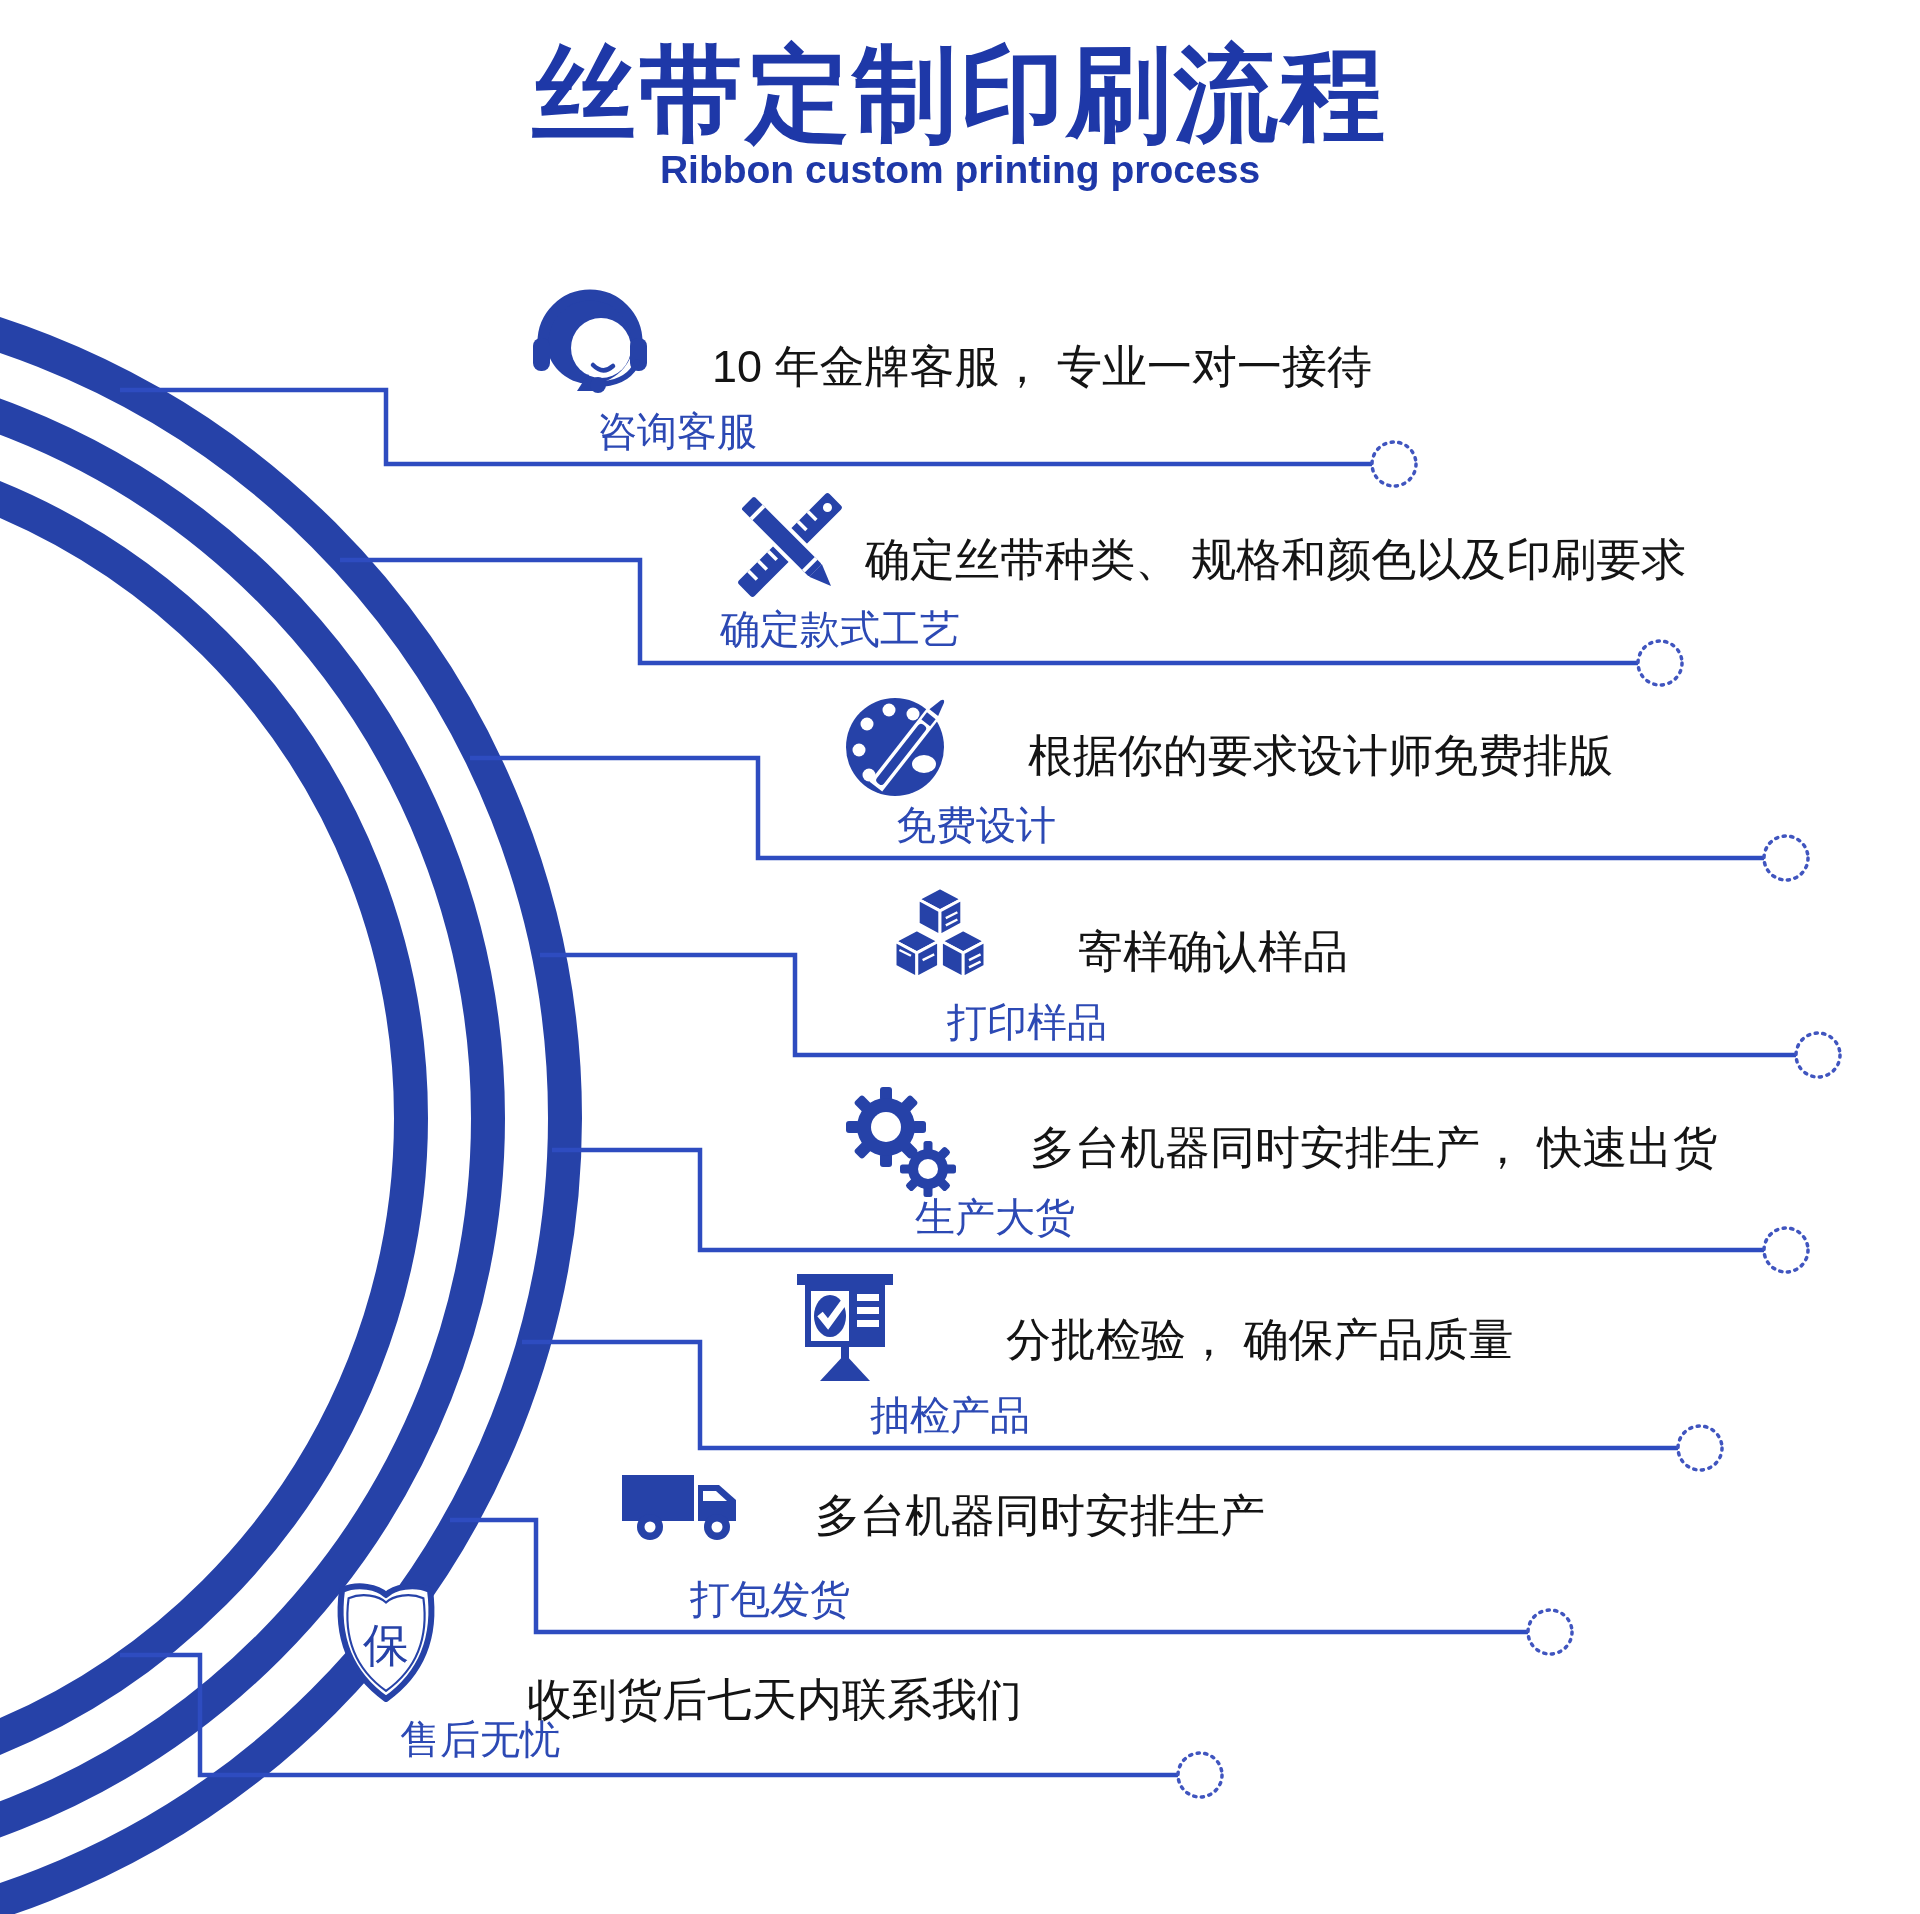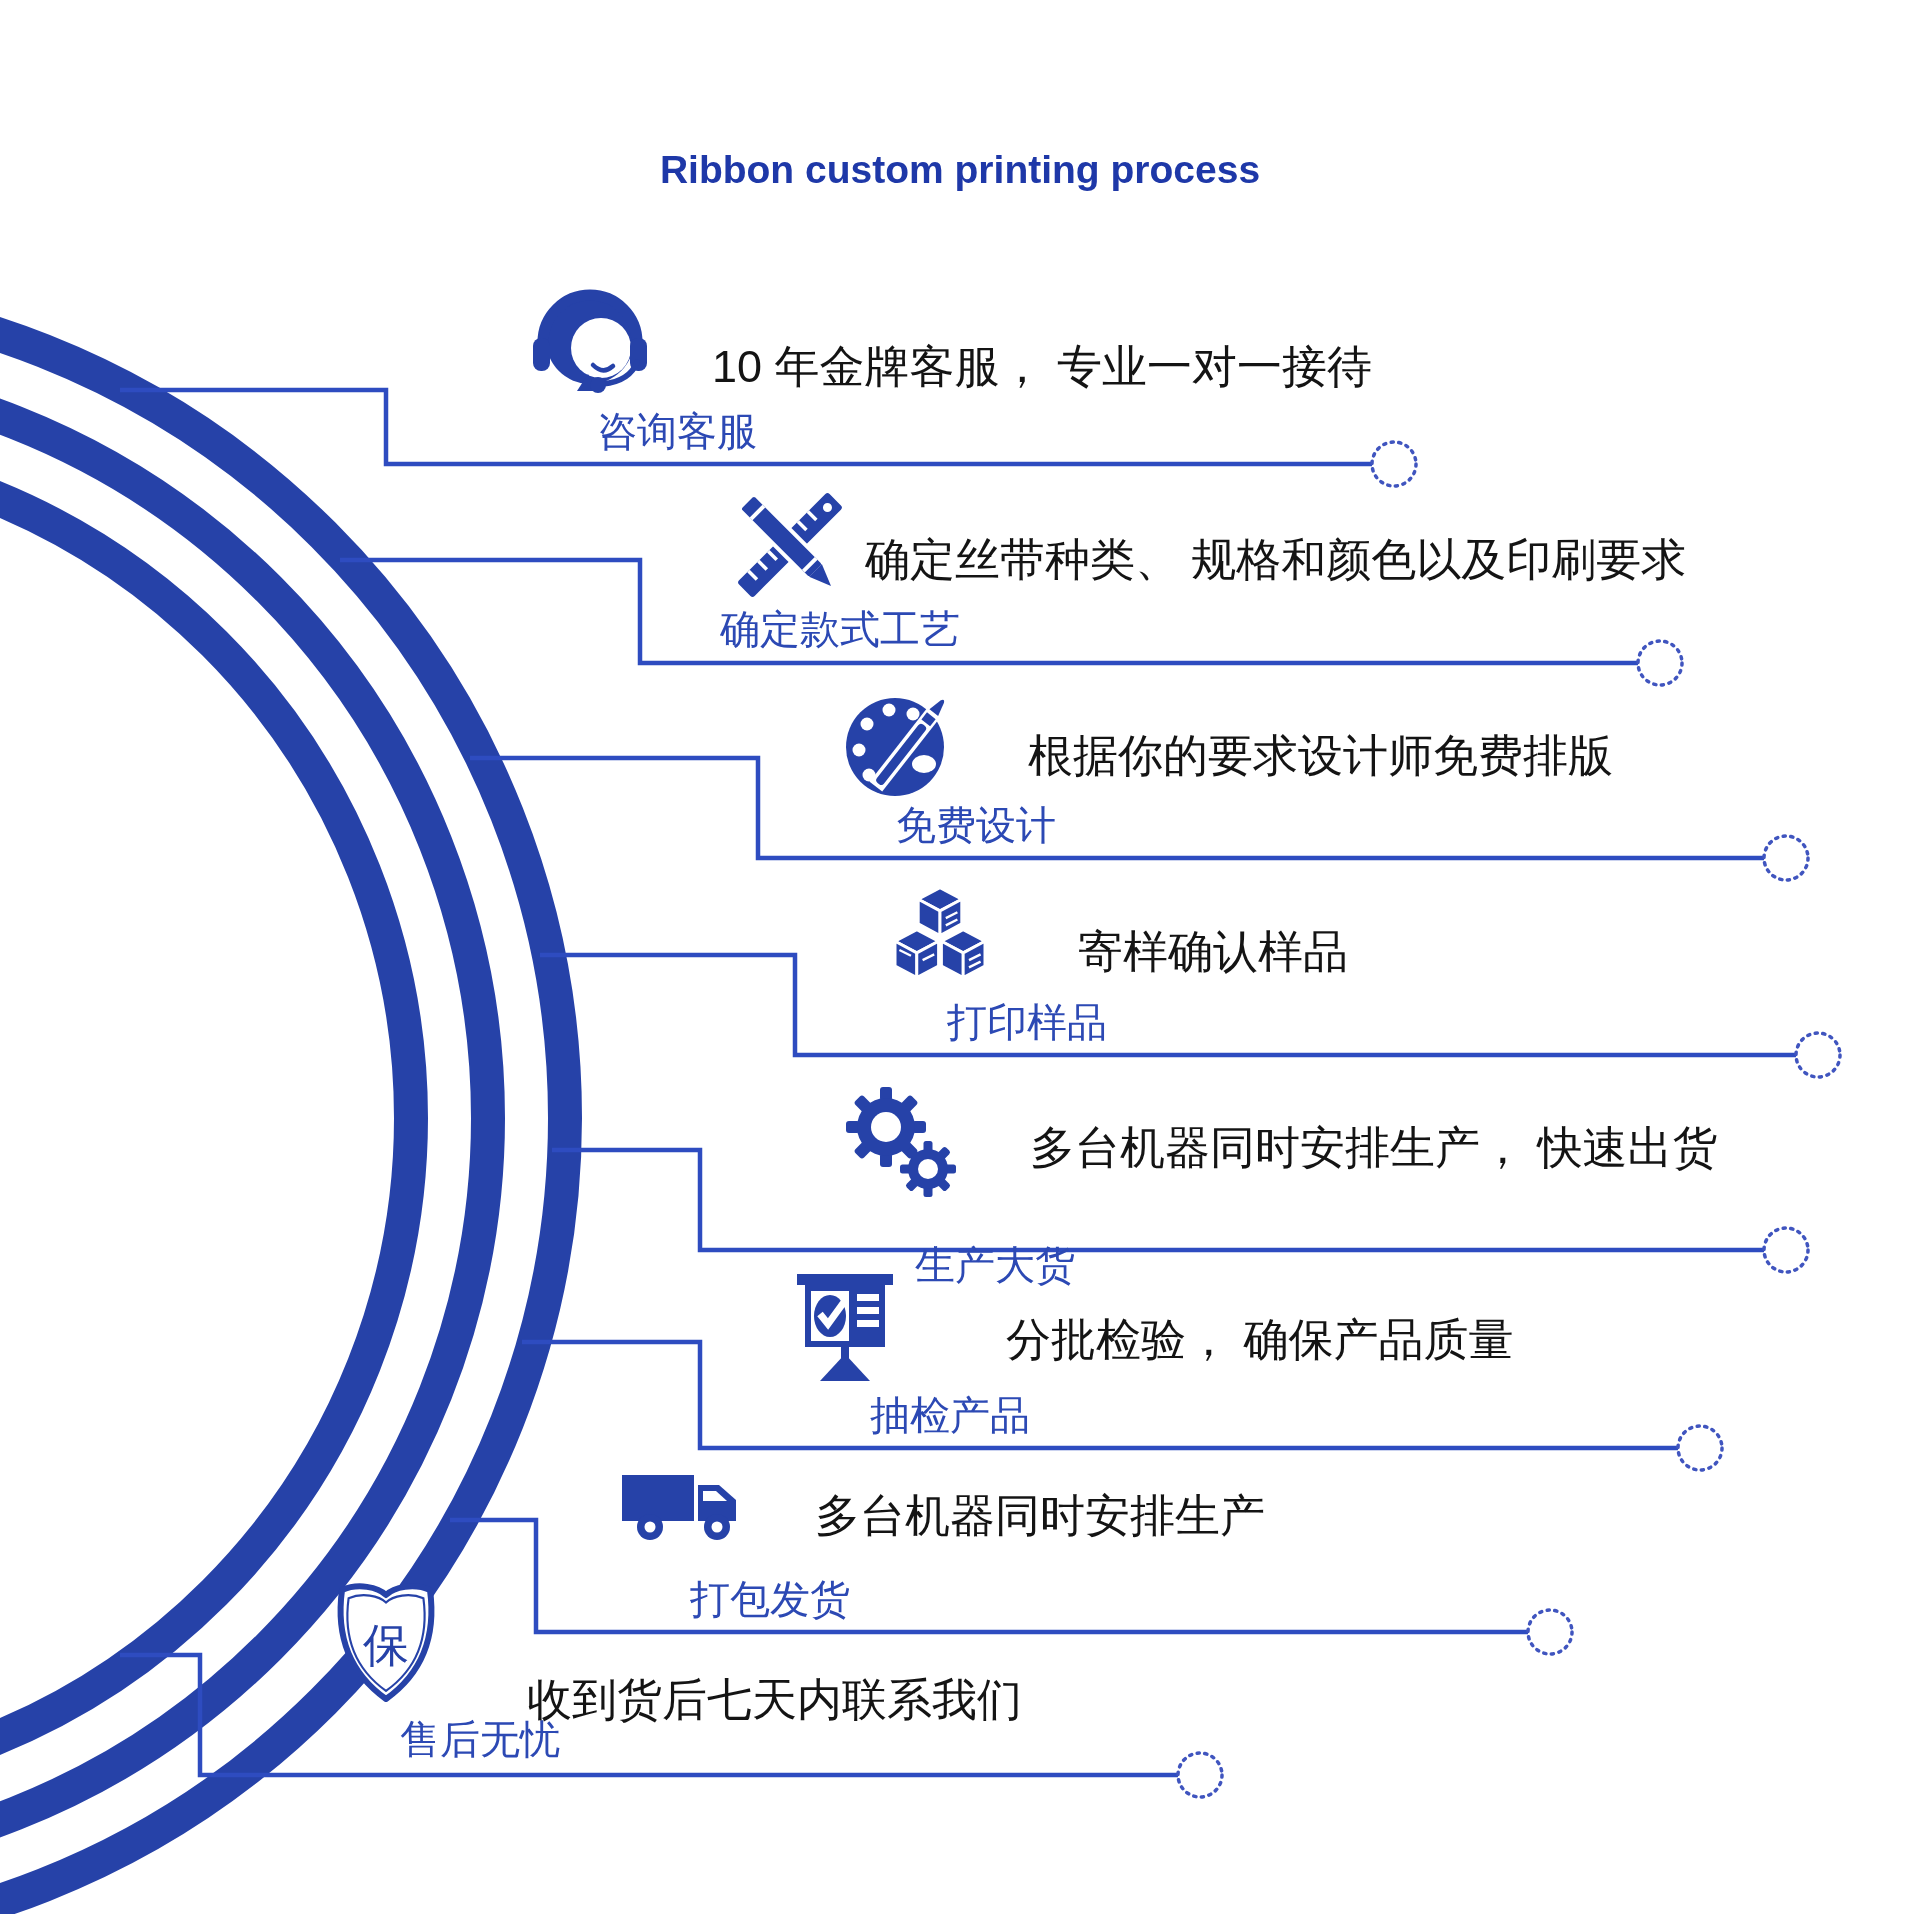--- a/index.html
+++ b/index.html
@@ -24,21 +24,21 @@
   }
   .desc{
     position:absolute;font-size:45px;color:#141414;white-space:nowrap;height:62px;line-height:62px;
   }
   
   .i1{left:520px;top:280px;} .i2{left:720px;top:475px;} .i3{left:825px;top:678px;}
   .i4{left:870px;top:880px;} .i5{left:830px;top:1073px;} .i6{left:775px;top:1266px;}
   .i7{left:610px;top:1443px;} .i8{left:316px;top:1575px;}
   
   .l1{left:417px;top:406px;} .l2{left:620px;top:605px;font-family:Liberation Serif, serif;} .l3{left:716px;top:800px;}
-  .l4{left:767px;top:997px;} .l5{left:735px;top:1240px;} .l6{left:690px;top:1390px;}
+  .l4{left:767px;top:997px;} .l5{left:735px;top:1192px;} .l6{left:690px;top:1390px;}
   .l7{left:510px;top:1574px;} .l8{left:220px;top:1714px;}
   
   .d1{left:712px;top:336px;} .d2{left:865px;top:529px;font-family:Liberation Serif, serif;} .d3{left:1028px;top:725px;}
   .d4{left:1078px;top:921px;} .d5{left:1030px;top:1117px;} .d6{left:1006px;top:1309px;}
   .d7{left:815px;top:1485px;} .d8{left:527px;top:1669px;}
 </style>
 </head>
 <body>
 
 <div class="canvas">
@@ -64,20 +64,21 @@
       <circle cx="1660" cy="663" r="22"></circle>
       <circle cx="1786" cy="858" r="22"></circle>
       <circle cx="1818" cy="1055" r="22"></circle>
       <circle cx="1786" cy="1250" r="22"></circle>
       <circle cx="1700" cy="1448" r="22"></circle>
       <circle cx="1550" cy="1632" r="22"></circle>
       <circle cx="1200" cy="1775" r="22"></circle>
     </g>
   </svg>
 
+  <div class="title">丝带定制印刷流程</div>
   <div class="subtitle">Ribbon custom printing process</div>
 
   <div class="step">
     <svg class="icon i1" viewBox="-70 -70 140 140">
       <g fill="#2642a8">
         <circle cx="0" cy="-10" r="44"></circle>
         <circle cx="11" cy="-2" r="30" fill="#ffffff"></circle>
         <path d="M-2,24 l9,17 h-20 z"></path>
         <path d="M-47,-8 a47,47 0 0 1 94,0" fill="none" stroke="#2642a8" stroke-width="11"></path>
         <rect x="-57" y="-12" width="17" height="33" rx="8"></rect>

